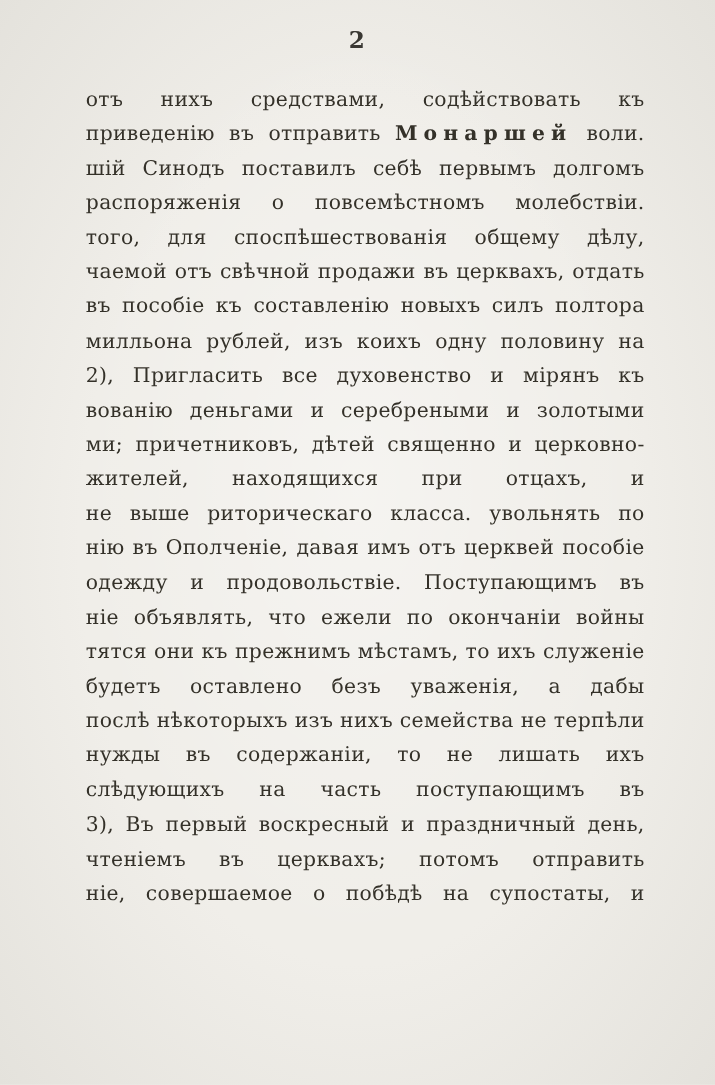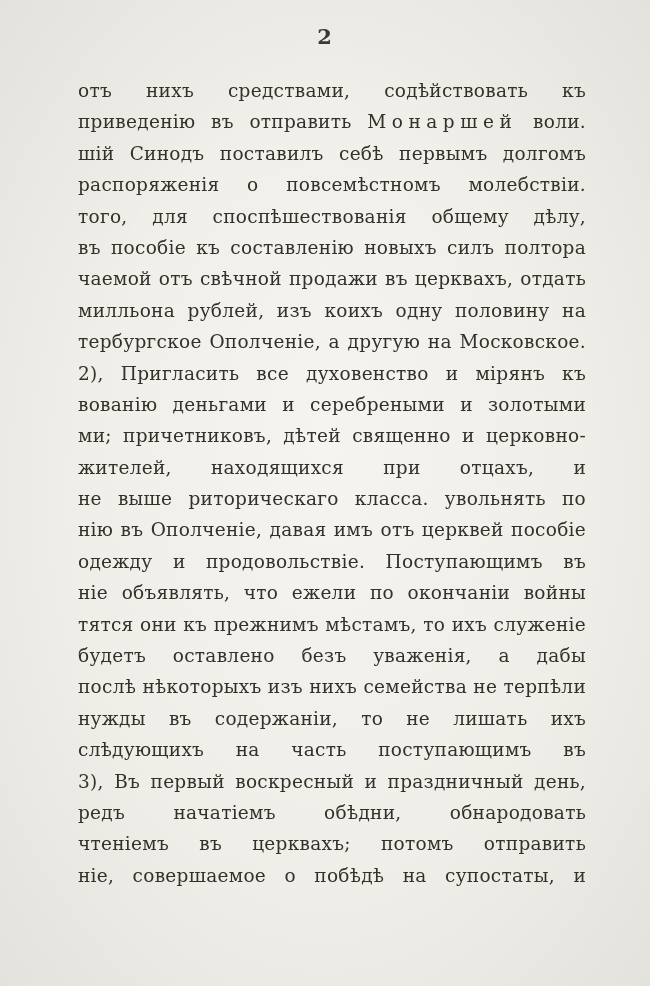--- a/index.html
+++ b/index.html
@@ -42,49 +42,47 @@
   .line {
     height: 31.4px;
     line-height: 31.4px;
     text-align: justify;
     text-align-last: justify;
     text-justify: inter-word;
     overflow: hidden;
   }
   .em {
     letter-spacing: 0.30em;
-    font-weight: 400;
+    font-weight: 700;
   }
 </style>
 </head>
 <body>
 
 <div class="page">
   <div class="page-number">2</div>
   <div class="text-block">
       <div class="line"><span>отъ нихъ средствами, содѣйствовать къ немедленному</span></div>
       <div class="line"><span>приведенію въ отправить </span><span class="em">Монаршей</span><span> воли. Святѣй-</span></div>
       <div class="line"><span>шій Синодъ поставилъ себѣ первымъ долгомъ про-</span></div>
       <div class="line"><span>распоряженія о повсемѣстномъ молебствіи. Сверхъ</span></div>
       <div class="line"><span>того, для споспѣшествованія общему дѣлу, опредѣ-</span></div>
+      <div class="line"><span>чаемой отъ свѣчной продажи въ церквахъ, отдать</span></div>
       <div class="line"><span>въ пособіе къ составленію новыхъ силъ полтора</span></div>
-      <div class="line"><span>чаемой отъ свѣчной продажи въ церквахъ, отдать</span></div>
       <div class="line"><span>милльона рублей, изъ коихъ одну половину на Пе-</span></div>
-      <div class="line"><span>тербургское Ополченіе, а другую на Московское.</span></div>
       <div class="line"><span>2), Пригласить все духовенство и мірянъ къ пожерт-</span></div>
       <div class="line"><span>вованію деньгами и серебреными и золотыми веща-</span></div>
       <div class="line"><span>ми; причетниковъ, дѣтей священно и церковно-слу-</span></div>
       <div class="line"><span>жителей, находящихся при отцахъ, и семинаристовъ,</span></div>
       <div class="line"><span>не выше риторическаго класса. увольнять по жела-</span></div>
       <div class="line"><span>нію въ Ополченіе, давая имъ отъ церквей пособіе на</span></div>
       <div class="line"><span>одежду и продовольствіе. Поступающимъ въ Ополче-</span></div>
       <div class="line"><span>ніе объявлять, что ежели по окончаніи войны возвра-</span></div>
       <div class="line"><span>тятся они къ прежнимъ мѣстамъ, то ихъ служеніе не</span></div>
       <div class="line"><span>будетъ оставлено безъ уваженія, а дабы остающіяся</span></div>
       <div class="line"><span>послѣ нѣкоторыхъ изъ нихъ семейства не терпѣли</span></div>
       <div class="line"><span>нужды въ содержаніи, то не лишать ихъ доходовъ,</span></div>
       <div class="line"><span>слѣдующихъ на часть поступающимъ въ Ополченіе.</span></div>
       <div class="line"><span>3), Въ первый воскресный и праздничный день, пе-</span></div>
-      <div class="line"><span>редъ начатіемъ обѣдни, обнародовать </span></div>
       <div class="line"><span>чтеніемъ въ церквахъ; потомъ отправить молебное пѣ-</span></div>
       <div class="line"><span>ніе, совершаемое о побѣдѣ на супостаты, и служить</span></div>
     </div>
 </div>
 
 </body></html>

